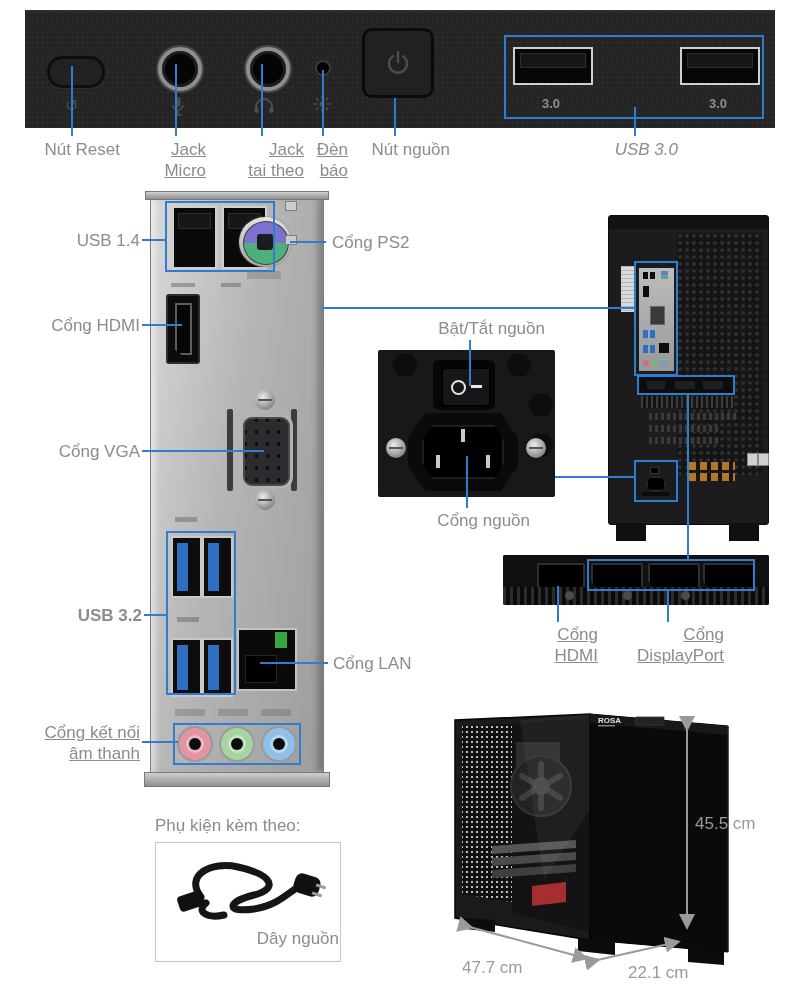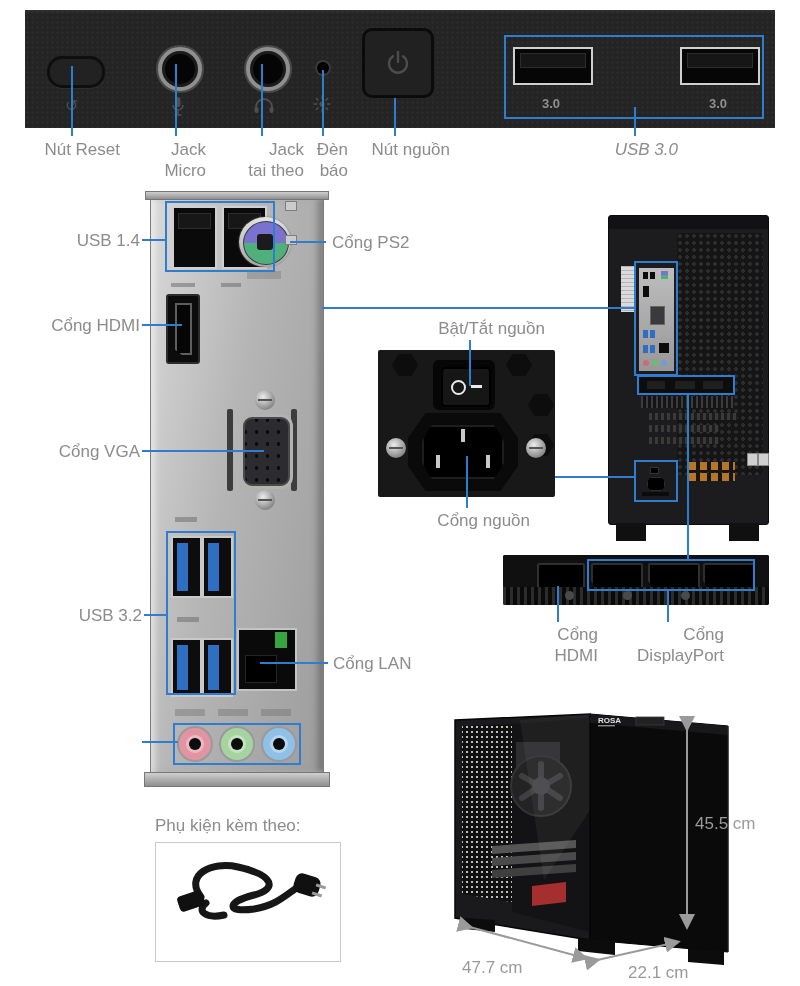--- a/index.html
+++ b/index.html
@@ -1,19 +1,19 @@
 <!DOCTYPE html>
 <html><head>
 <meta charset="utf-8">
 <style>
   html,body{margin:0;padding:0;background:#fff;}
   #stage{position:relative;width:800px;height:986px;background:#fff;overflow:hidden;
          font-family:"Liberation Sans",sans-serif;}
   .label{position:absolute;font-size:17px;line-height:21px;color:#8c8c8c;z-index:7;}
-  .label .ln{display:block;}
+  .label .ln{display:block;text-decoration:underline;}
   .center{text-align:right;}
   .right{text-align:right;}
   .lead-v{position:absolute;width:2px;background:#2e7dd1;z-index:6;}
   .lead-h{position:absolute;height:2px;background:#2e7dd1;z-index:6;}
   .bluebox{position:absolute;border:2px solid #2e7dd1;z-index:6;}
   .photo{position:absolute;z-index:1;}
 
   
   #front-panel{left:25px;top:10px;width:750px;height:118px;background:#242424;
     background-image:radial-gradient(rgba(255,255,255,.03) 1px,transparent 1.4px);
@@ -281,24 +281,28 @@
 
   <div class="lead-h" style="left:142px;top:239px;width:24px;"></div>
   <div class="label right" style="left:40px;top:230px;width:100px;"><span>USB 1.4</span></div>
   <div class="lead-h" style="left:290px;top:241px;width:36px;"></div>
   <div class="label" style="left:332px;top:232px;"><span>Cổng PS2</span></div>
   <div class="lead-h" style="left:142px;top:324px;width:40px;"></div>
   <div class="label right" style="left:30px;top:315px;width:110px;"><span>Cổng HDMI</span></div>
   <div class="lead-h" style="left:142px;top:450px;width:122px;"></div>
   <div class="label right" style="left:38px;top:441px;width:102px;"><span>Cổng VGA</span></div>
   <div class="lead-h" style="left:144px;top:614px;width:24px;"></div>
-  <div class="label right" style="left:58px;top:605px;width:84px;"><span>USB 3.2</span></div>
+  <div class="label right" style="left:58px;top:605px;width:84px;font-weight:bold;"><span>USB 3.2</span></div>
   <div class="lead-h" style="left:260px;top:662px;width:68px;"></div>
   <div class="label" style="left:333px;top:653px;"><span>Cổng LAN</span></div>
   <div class="lead-h" style="left:142px;top:741px;width:36px;"></div>
+  <div class="label right" style="left:30px;top:722px;width:110px;">
+      <span class="ln">Cổng kết nối</span>
+      <span class="ln">âm thanh</span>
+    </div>
 
   <div class="lead-h" style="left:322px;top:307px;width:313px;"></div>
 
   <div class="photo" id="power-photo">
     <div class="hex" style="left:14px;top:4px;"></div>
     <div class="hex" style="left:128px;top:4px;"></div>
     <div class="hex" style="left:150px;top:44px;"></div>
     <div class="hex" style="left:150px;top:84px;"></div>
     <div id="rocker-plate">
       <div id="rocker">
@@ -399,20 +403,21 @@
         <path d="M50 58 C40 66 50 74 68 70"></path>
       </g>
       <g>
         <rect x="22" y="48" width="26" height="16" rx="4" fill="#101010" transform="rotate(-18 35 56)"></rect>
         <rect x="138" y="30" width="26" height="20" rx="7" fill="#101010" transform="rotate(18 151 40)"></rect>
         <rect x="160" y="40" width="10" height="3" fill="#9a9a9a" transform="rotate(18 165 41)"></rect>
         <rect x="156" y="48" width="10" height="3" fill="#9a9a9a" transform="rotate(18 161 49)"></rect>
       </g>
     </svg>
   </div>
+  <div class="label center" style="left:155px;top:928px;width:184px;"><span>Dây nguồn</span></div>
 
   <svg class="photo" style="left:440px;top:700px;" width="360" height="286" viewBox="0 0 360 286">
     <defs>
       <pattern id="dots" width="5" height="5" patternUnits="userSpaceOnUse">
         <rect width="5" height="5" fill="#101010"></rect>
         <circle cx="2" cy="2" r="1.1" fill="#e6e6e6"></circle>
       </pattern>
       <marker id="ah" markerWidth="8" markerHeight="8" refX="4" refY="4" orient="auto">
         <path d="M0,0 L8,4 L0,8 z" fill="#9a9a9a"></path>
       </marker>

